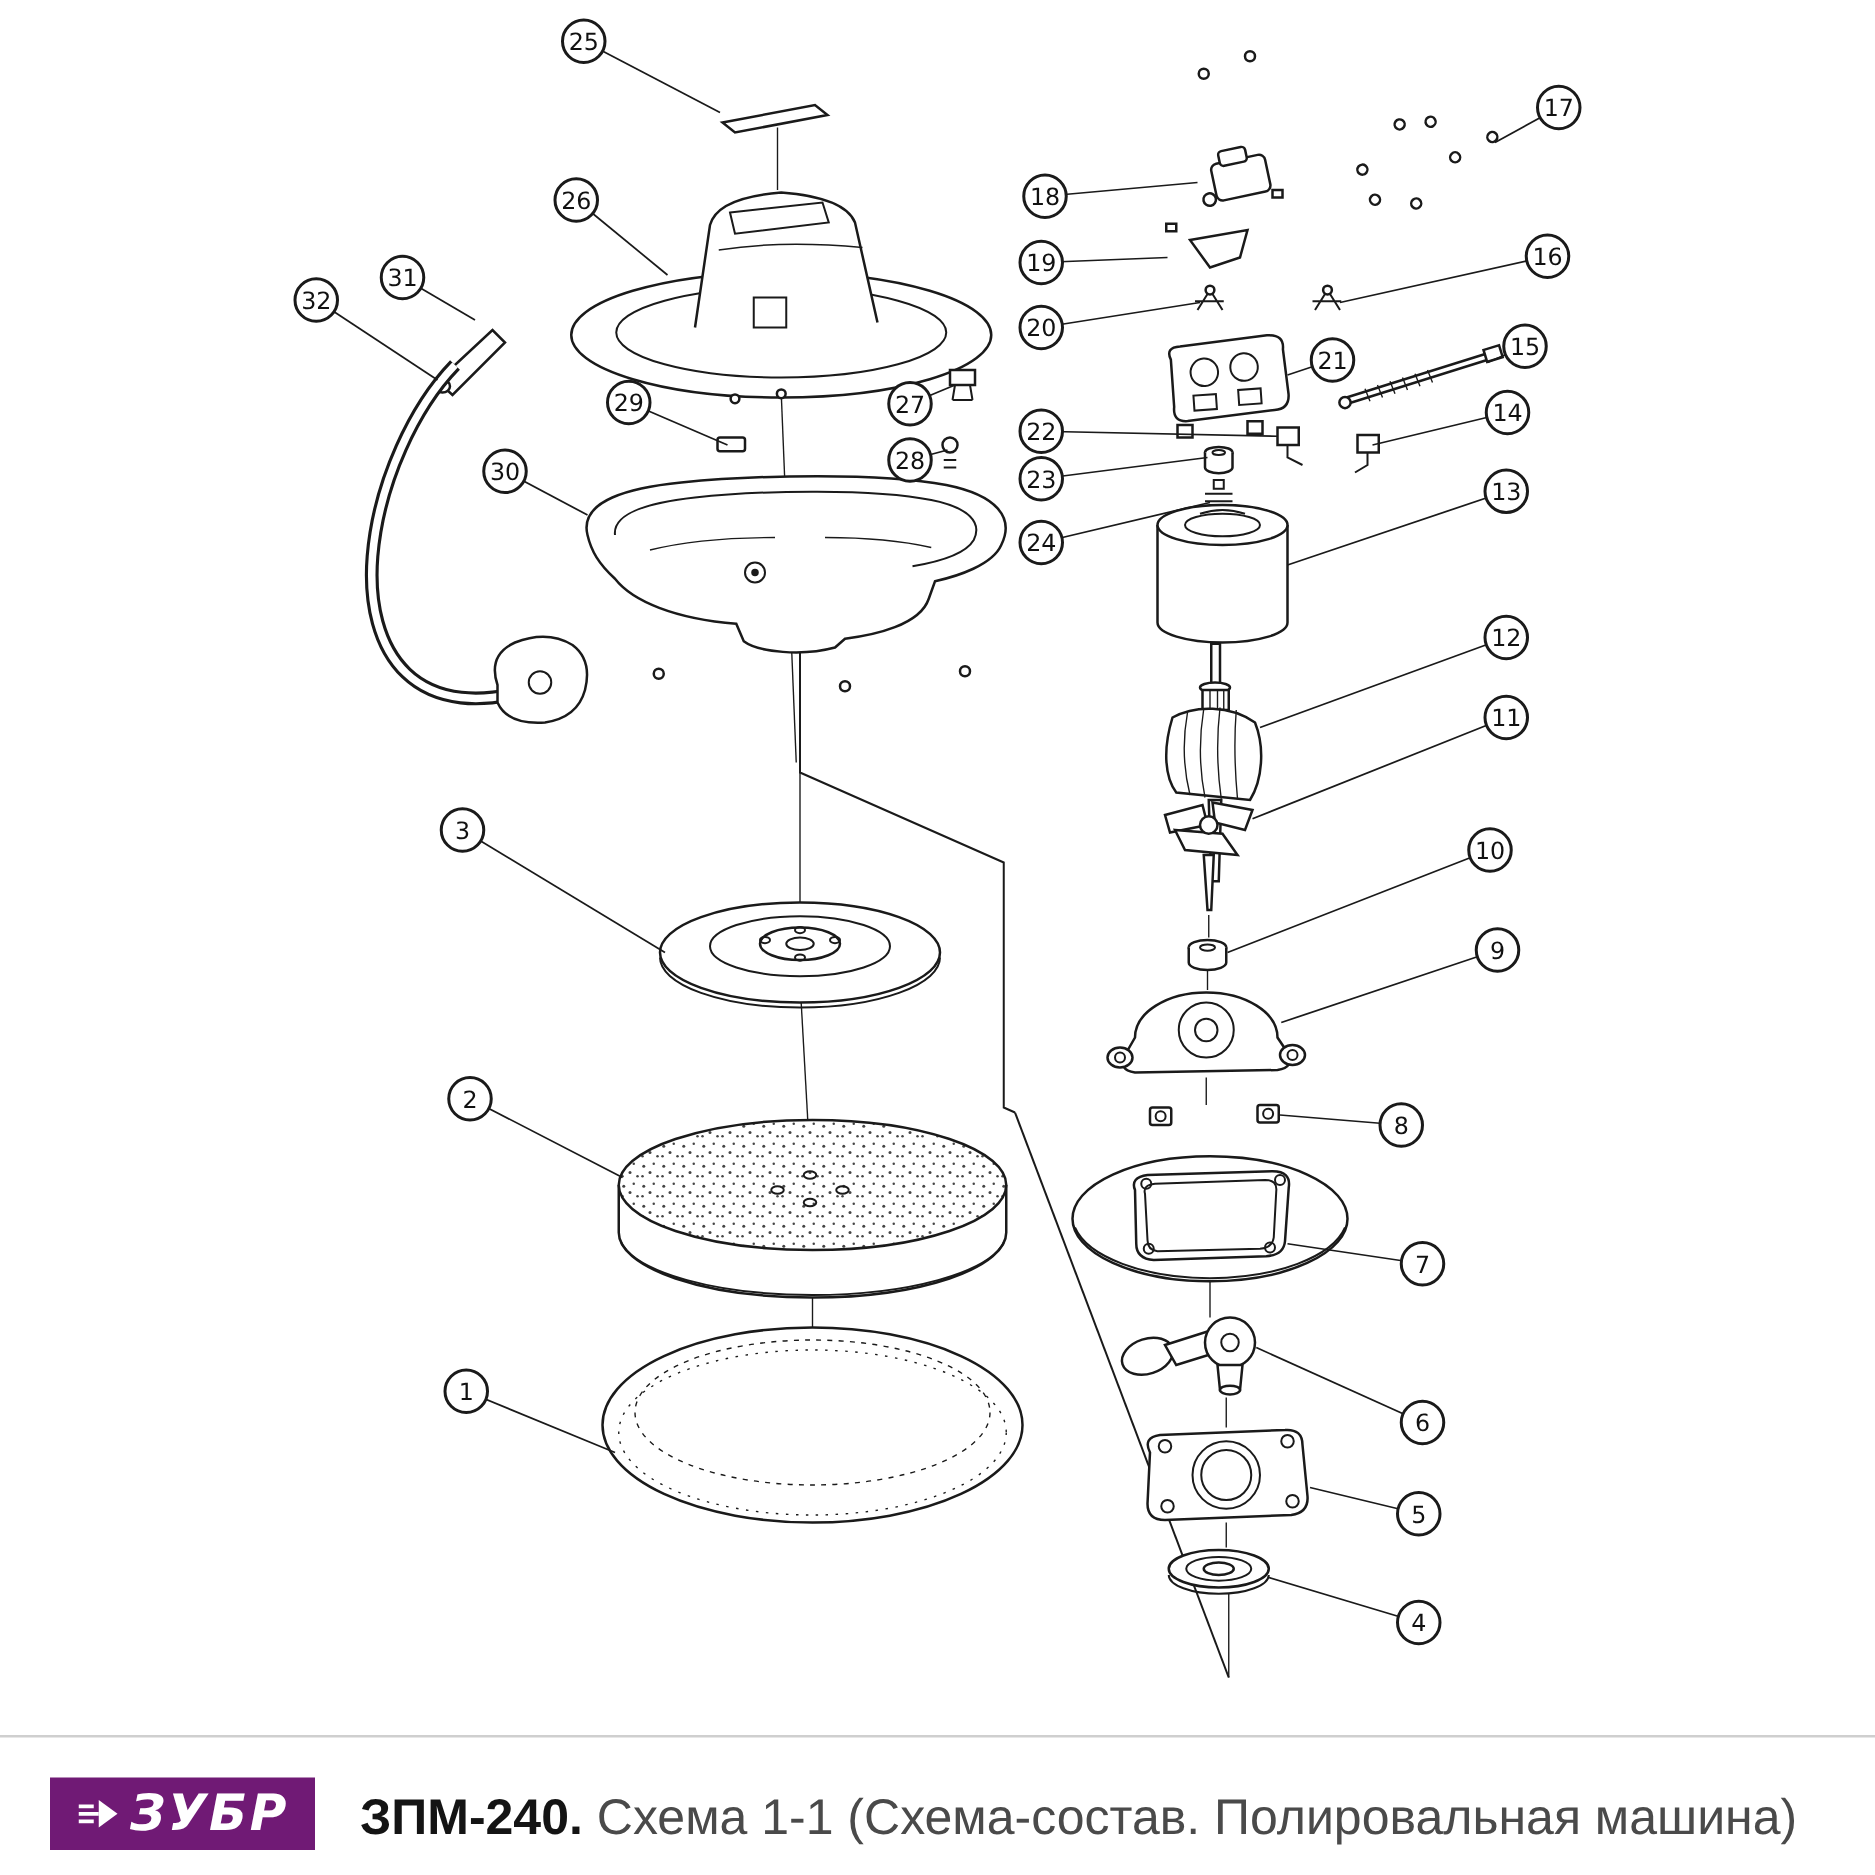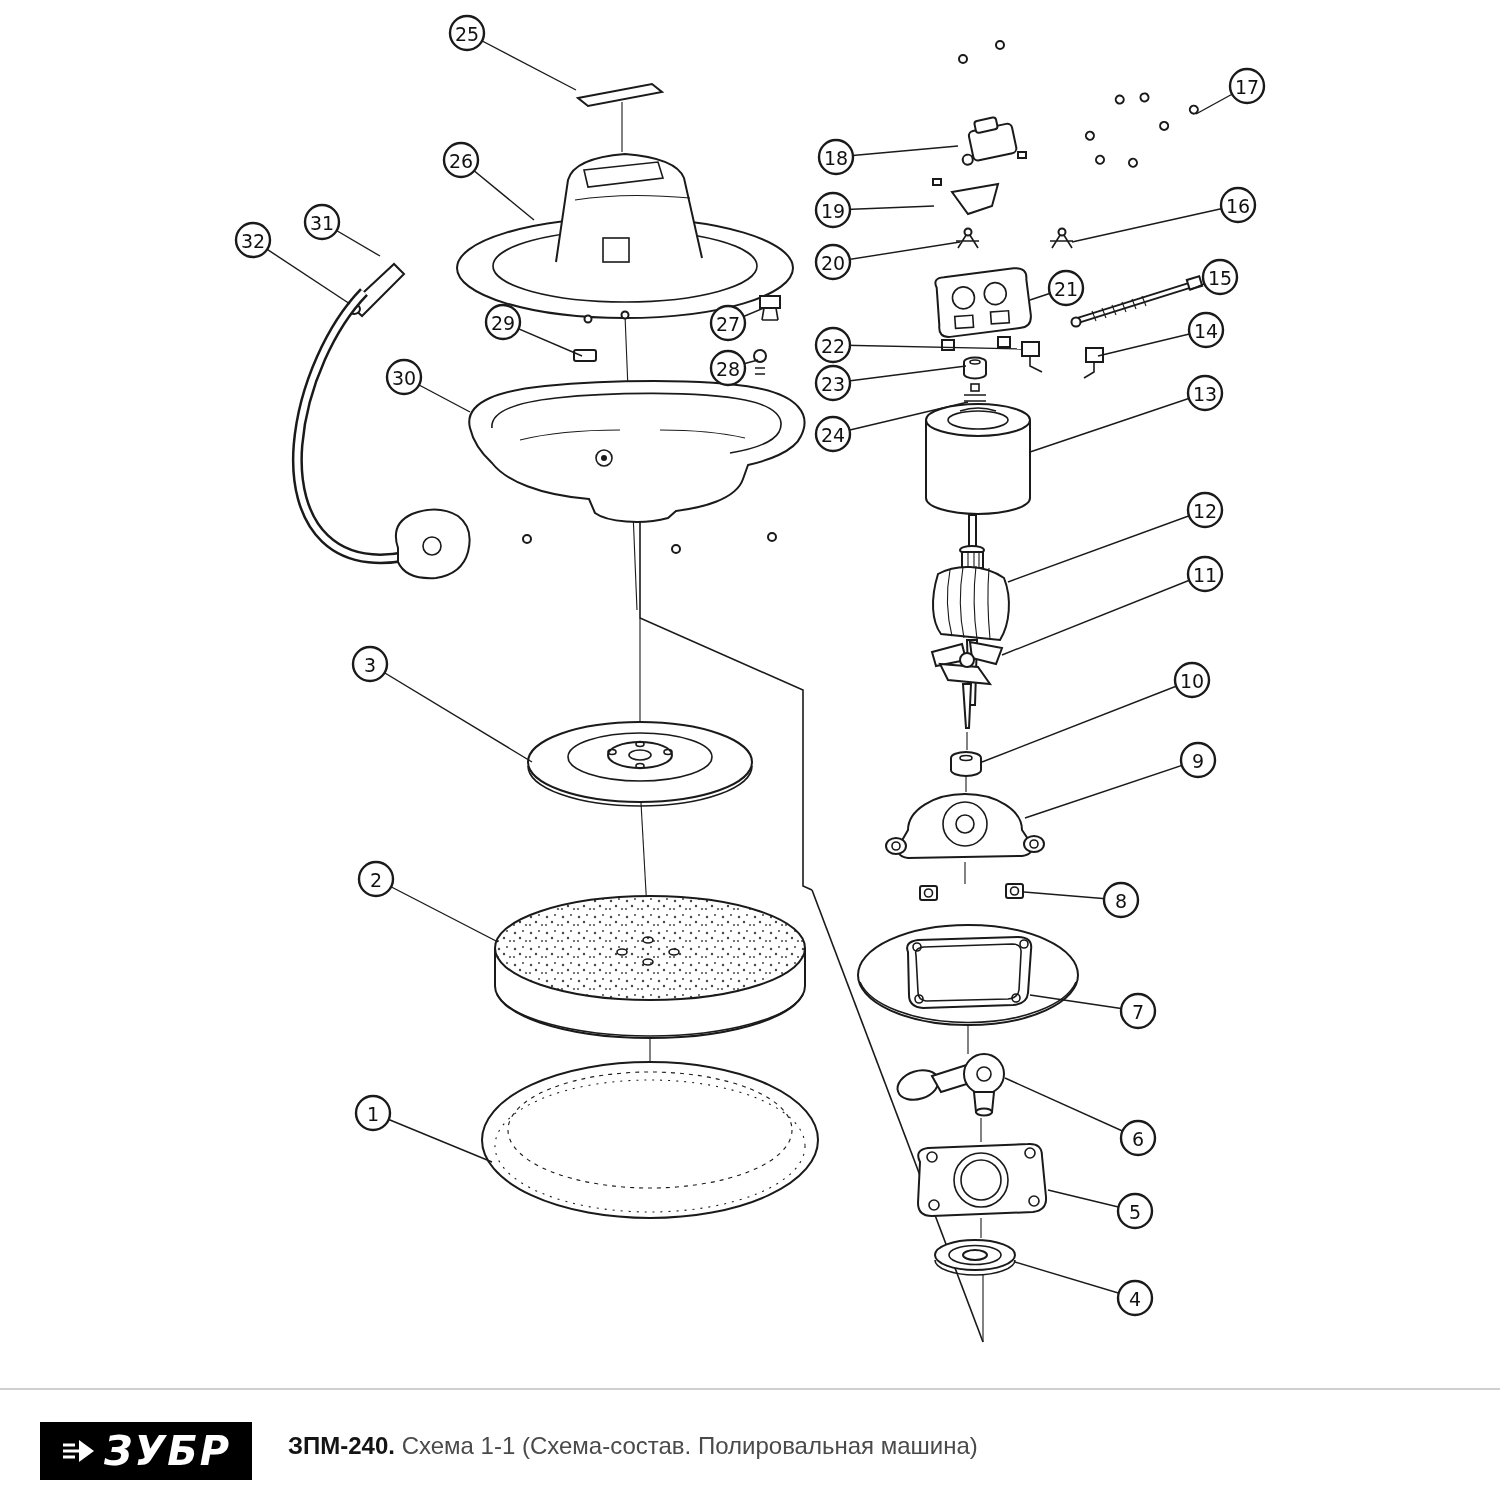--- a/index.html
+++ b/index.html
@@ -10,25 +10,25 @@
   .ol{fill:#fff;stroke:#1a1a1a;stroke-width:2;}
   .ln{fill:none;stroke:#1a1a1a;stroke-width:1.6;}
   .thin{fill:none;stroke:#1a1a1a;stroke-width:1.1;}
   .leader{stroke:#1a1a1a;stroke-width:1.4;}
   .callout-circle{fill:#fff;stroke:#1a1a1a;stroke-width:2.4;}
   .callout-num{font-family:"DejaVu Sans",sans-serif;font-size:19px;fill:#111;
                text-anchor:middle;dominant-baseline:central;}
   
   .footer{position:absolute;left:0;top:1388px;width:1500px;height:112px;
           border-top:2px solid #cfcfcf;background:#fff;}
-  .logo{position:absolute;left:40px;top:32px;width:212px;height:58px;background:#000000;
+  .logo{position:absolute;left:40px;top:32px;width:212px;height:58px;background:#701a75;
         display:flex;align-items:center;justify-content:center;gap:9px;}
   .logo-text{color:#fff;font-weight:bold;font-style:italic;font-size:40px;letter-spacing:2px;
              font-family:"DejaVu Sans",sans-serif;line-height:1;}
-  .title{position:absolute;left:288px;top:42px;font-size:24px;white-space:nowrap;}
+  .title{position:absolute;left:288px;top:42px;font-size:40px;white-space:nowrap;}
   .model{font-weight:bold;color:#141414;}
   .subtitle{color:#4a4a4a;font-weight:normal;}
 </style>
 </head>
 <body>
 
 <div class="page">
 
 <svg id="diagram-svg" width="1500" height="1388" viewBox="0 0 1500 1388">
   <defs>

